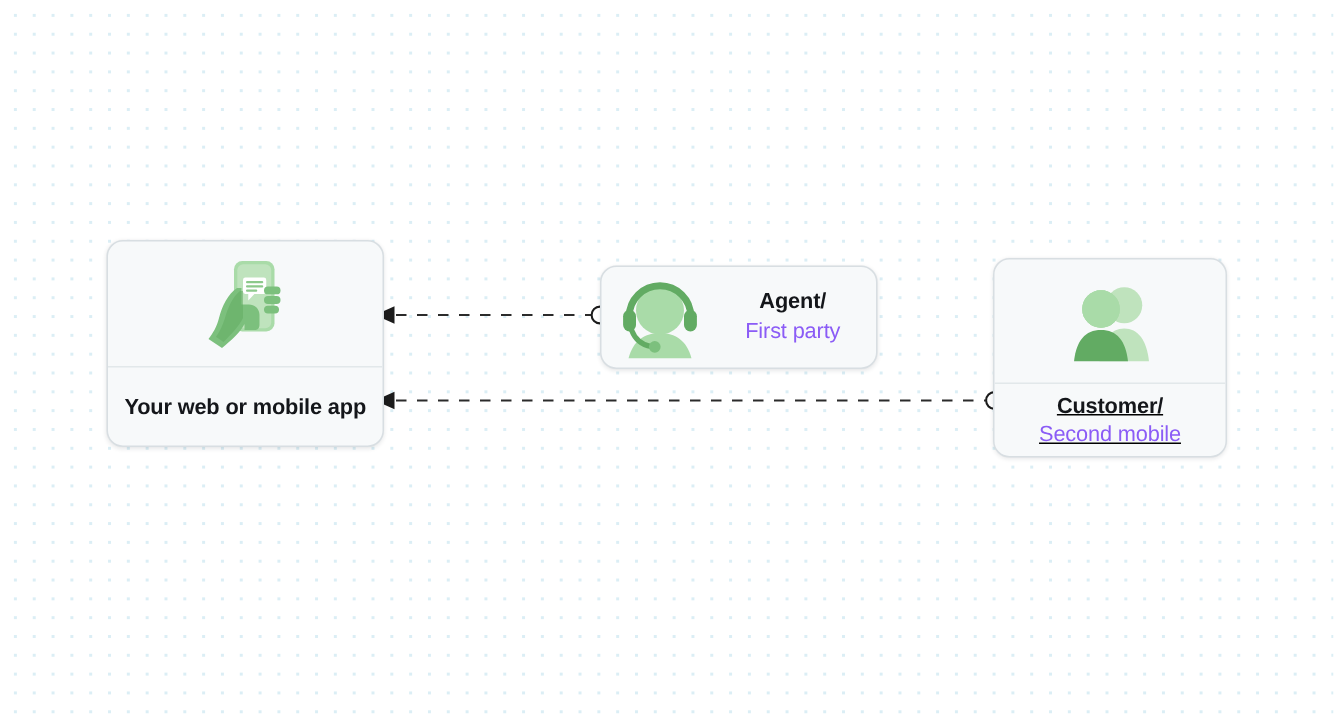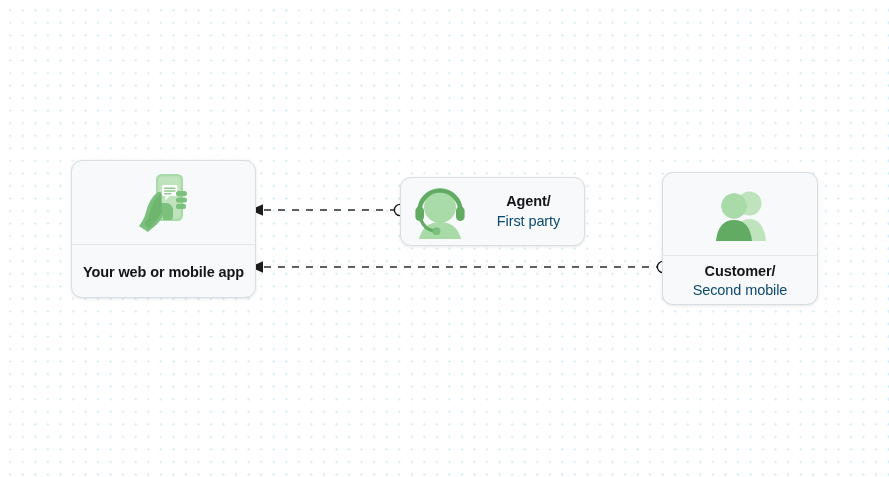--- a/index.html
+++ b/index.html
@@ -55,21 +55,21 @@
   }
 
   .lbl-bold {
     font-weight: bold;
     color: #14161a;
     font-size: 14.5px;
     letter-spacing: -0.1px;
   }
   .lbl-reg {
     font-weight: normal;
-    color: #0c4a6e;
+    color: #8b5cf6;
     font-size: 14.5px;
     letter-spacing: -0.1px;
     text-align: center;
   }
 
   
   #card-app {
     left: 71px;
     top: 160px;
     width: 185px;
@@ -101,21 +101,21 @@
   }
 
   
   #card-cust {
     left: 662px;
     top: 172px;
     width: 156px;
     height: 133px;
   }
   #card-cust .card-icon-area { height: 82px; }
-  #card-cust .card-label-area { height: 50px; line-height: 1.32; }
+  #card-cust .card-label-area { height: 50px; line-height: 1.32; text-decoration: underline; }
 
   
   .connector {
     position: absolute;
     pointer-events: none;
   }
   #conn-agent  { left: 246px; top: 198px; width: 165px; height: 24px; }
   #conn-cust   { left: 246px; top: 255px; width: 428px; height: 24px; }
 </style>
 </head>

